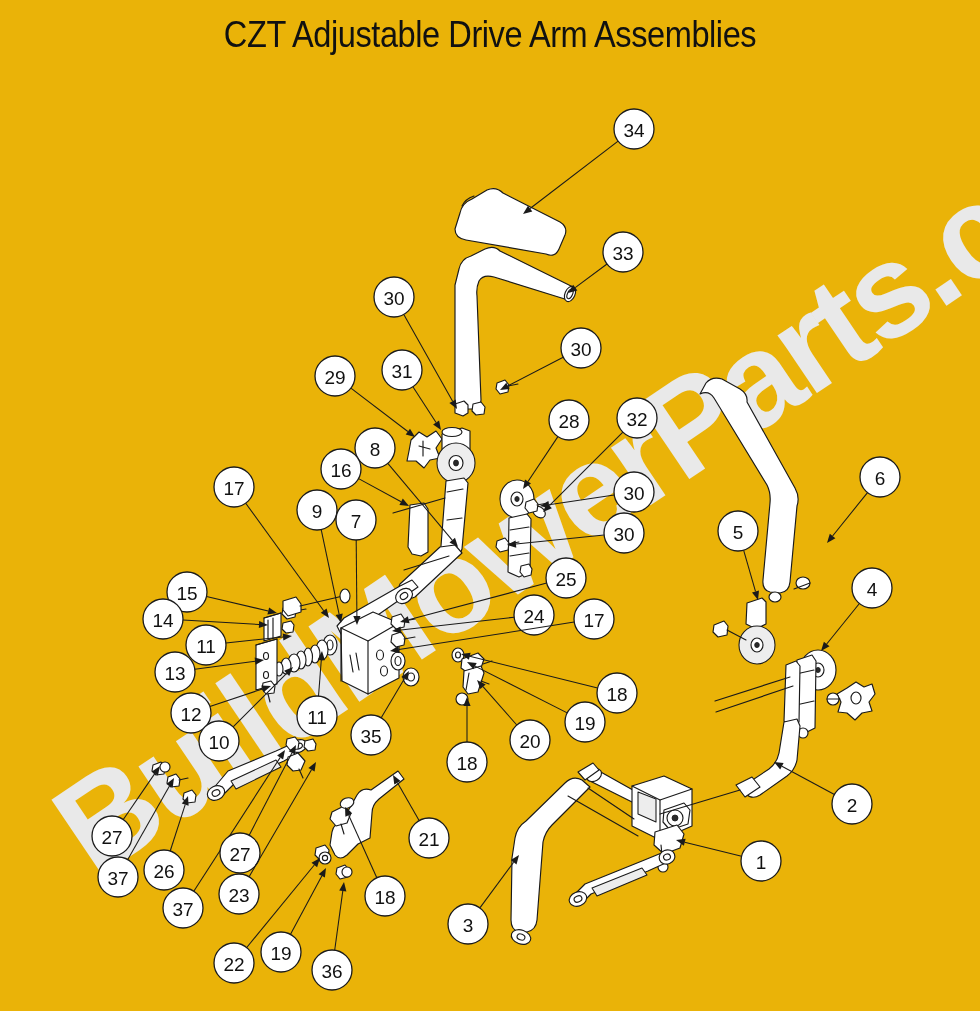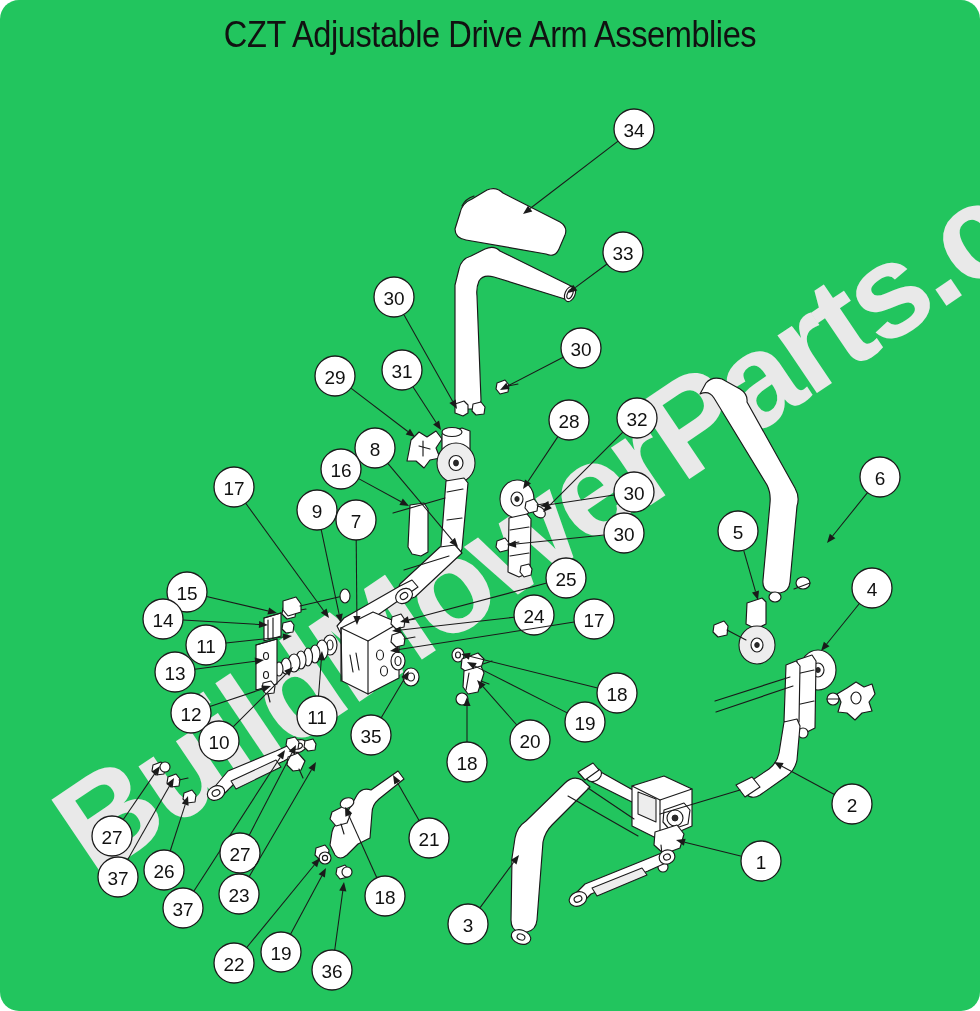--- a/index.html
+++ b/index.html
@@ -9,23 +9,22 @@
     background: #ffffff;
   }
   body {
     font-family: "Liberation Sans", sans-serif;
     -webkit-font-smoothing: antialiased;
   }
   #page {
     position: relative;
     width: 980px;
     height: 1011px;
-    background: #22c55e;
+    background: #eab308;
     overflow: hidden;
-    border-radius: 19px;
   }
   #diagram-title {
     position: absolute;
     top: 14px;
     left: 0;
     width: 980px;
     text-align: center;
     font-family: "Liberation Sans", sans-serif;
     font-size: 37px;
     font-weight: 400;

